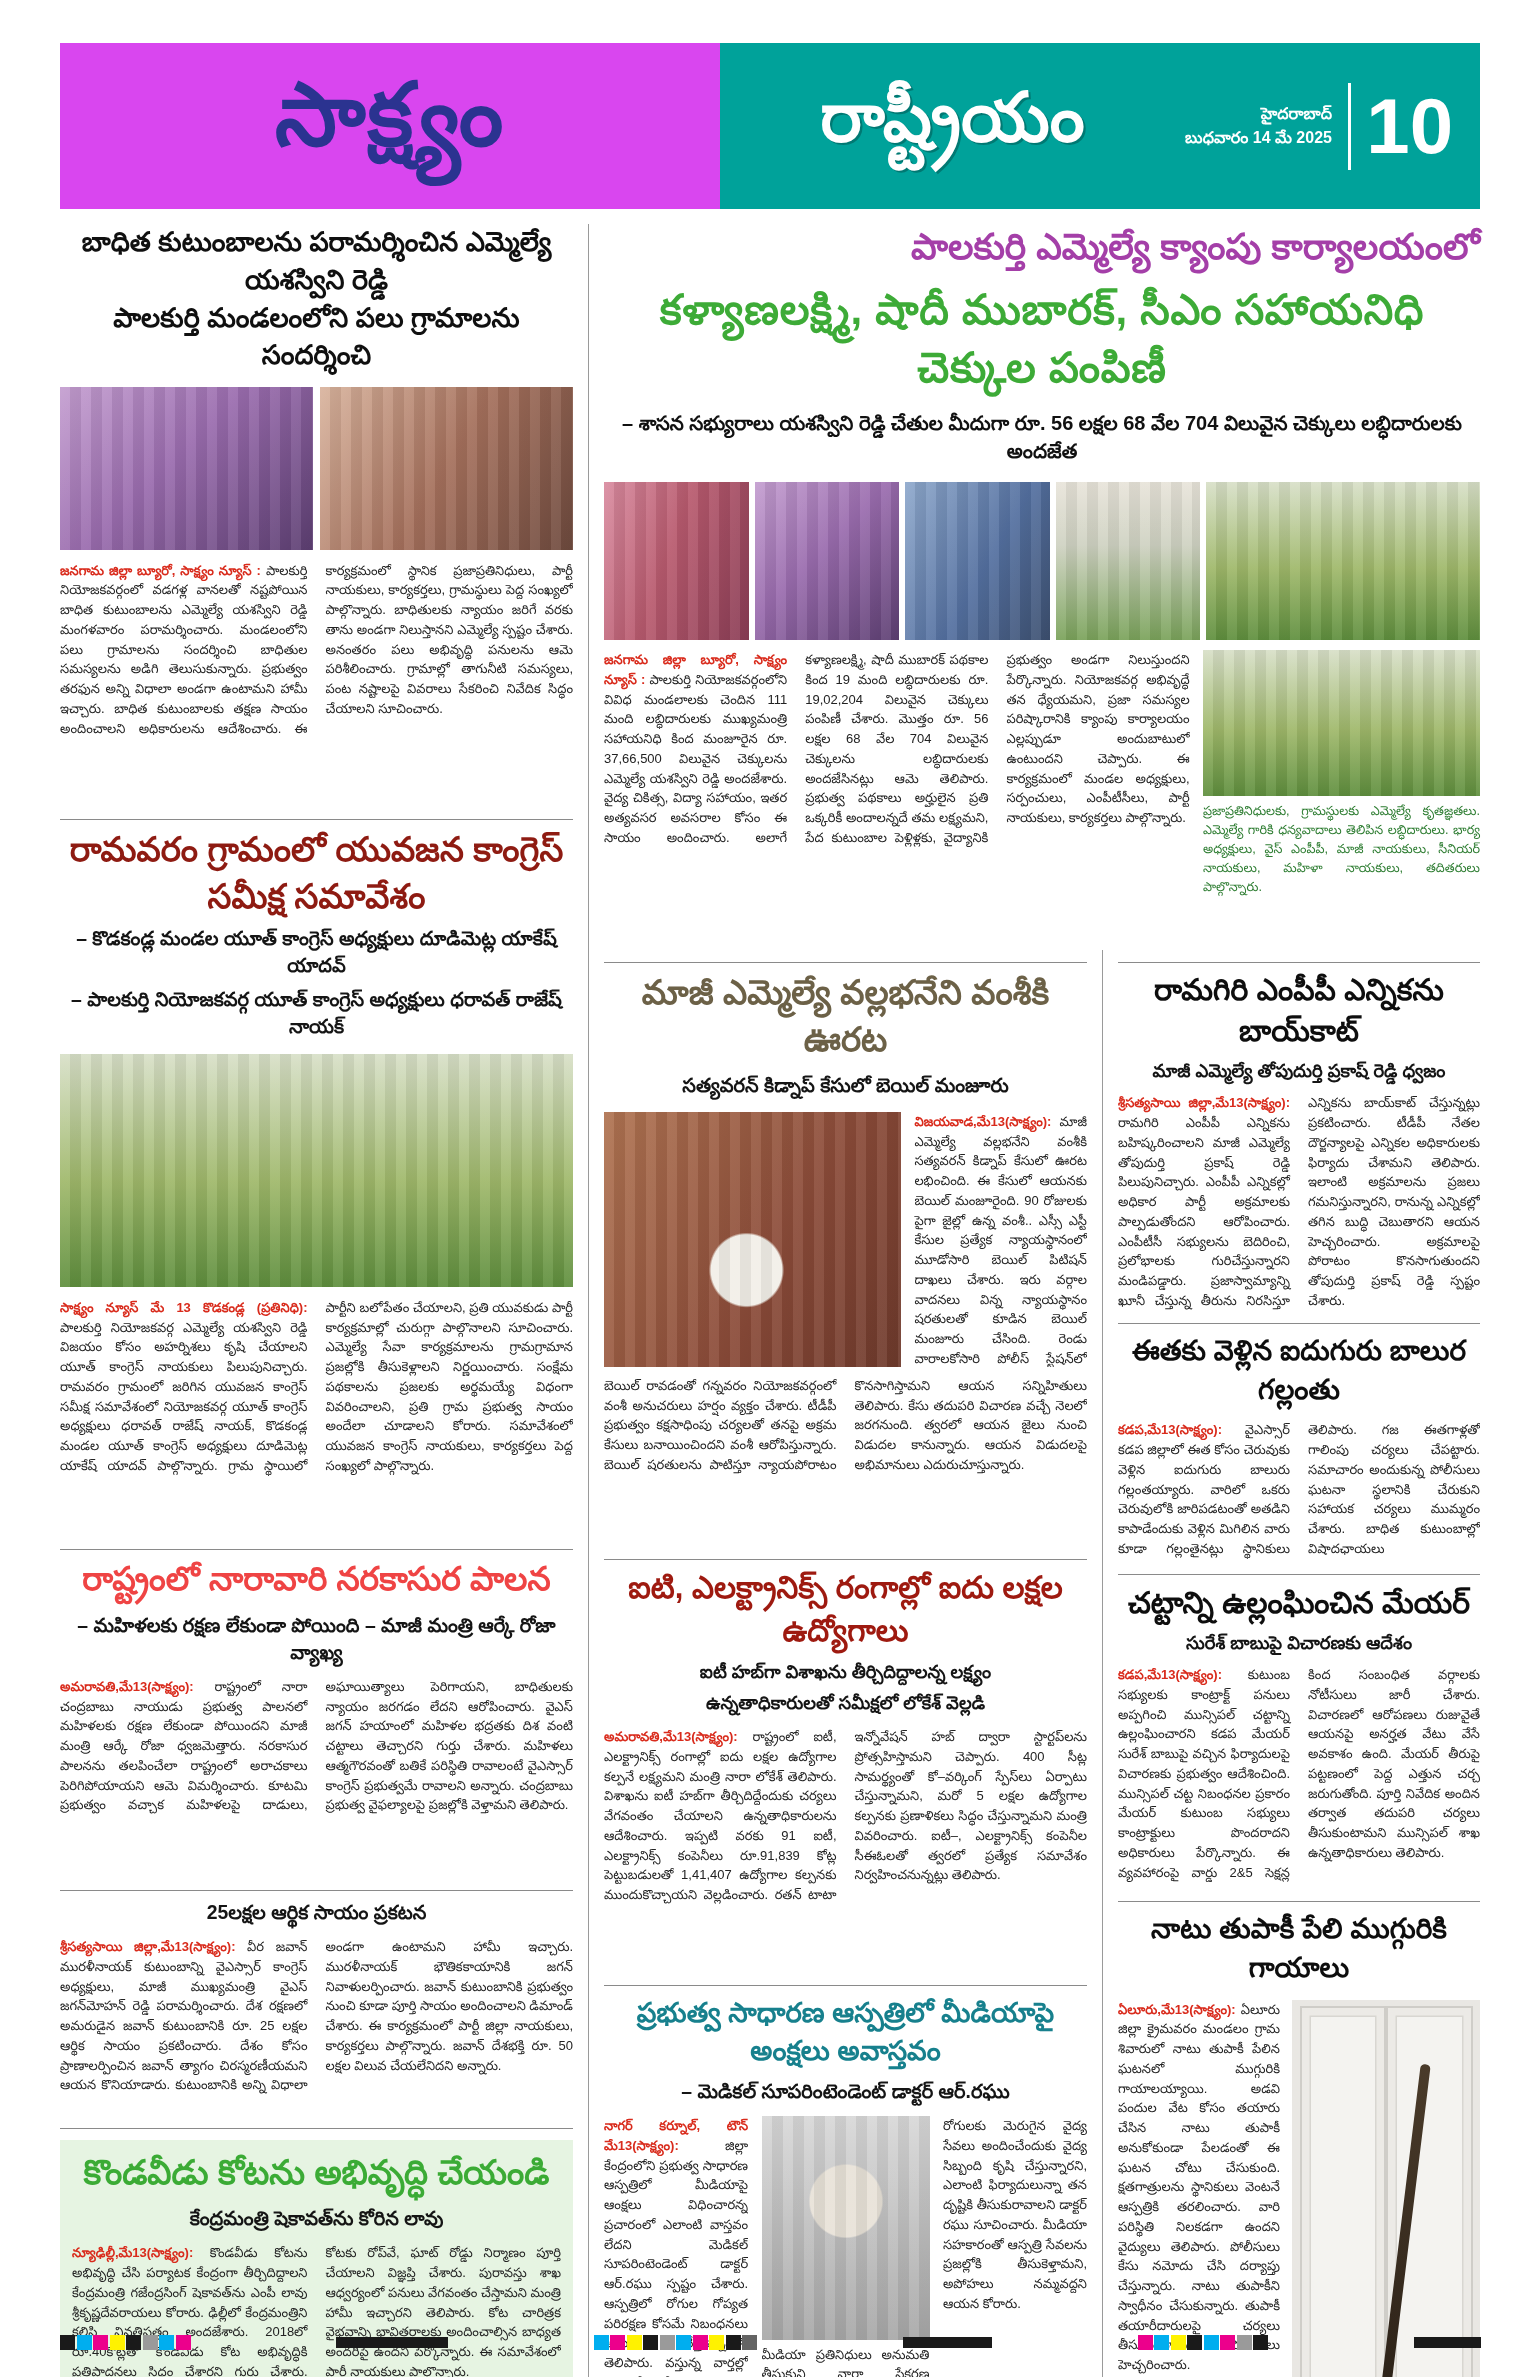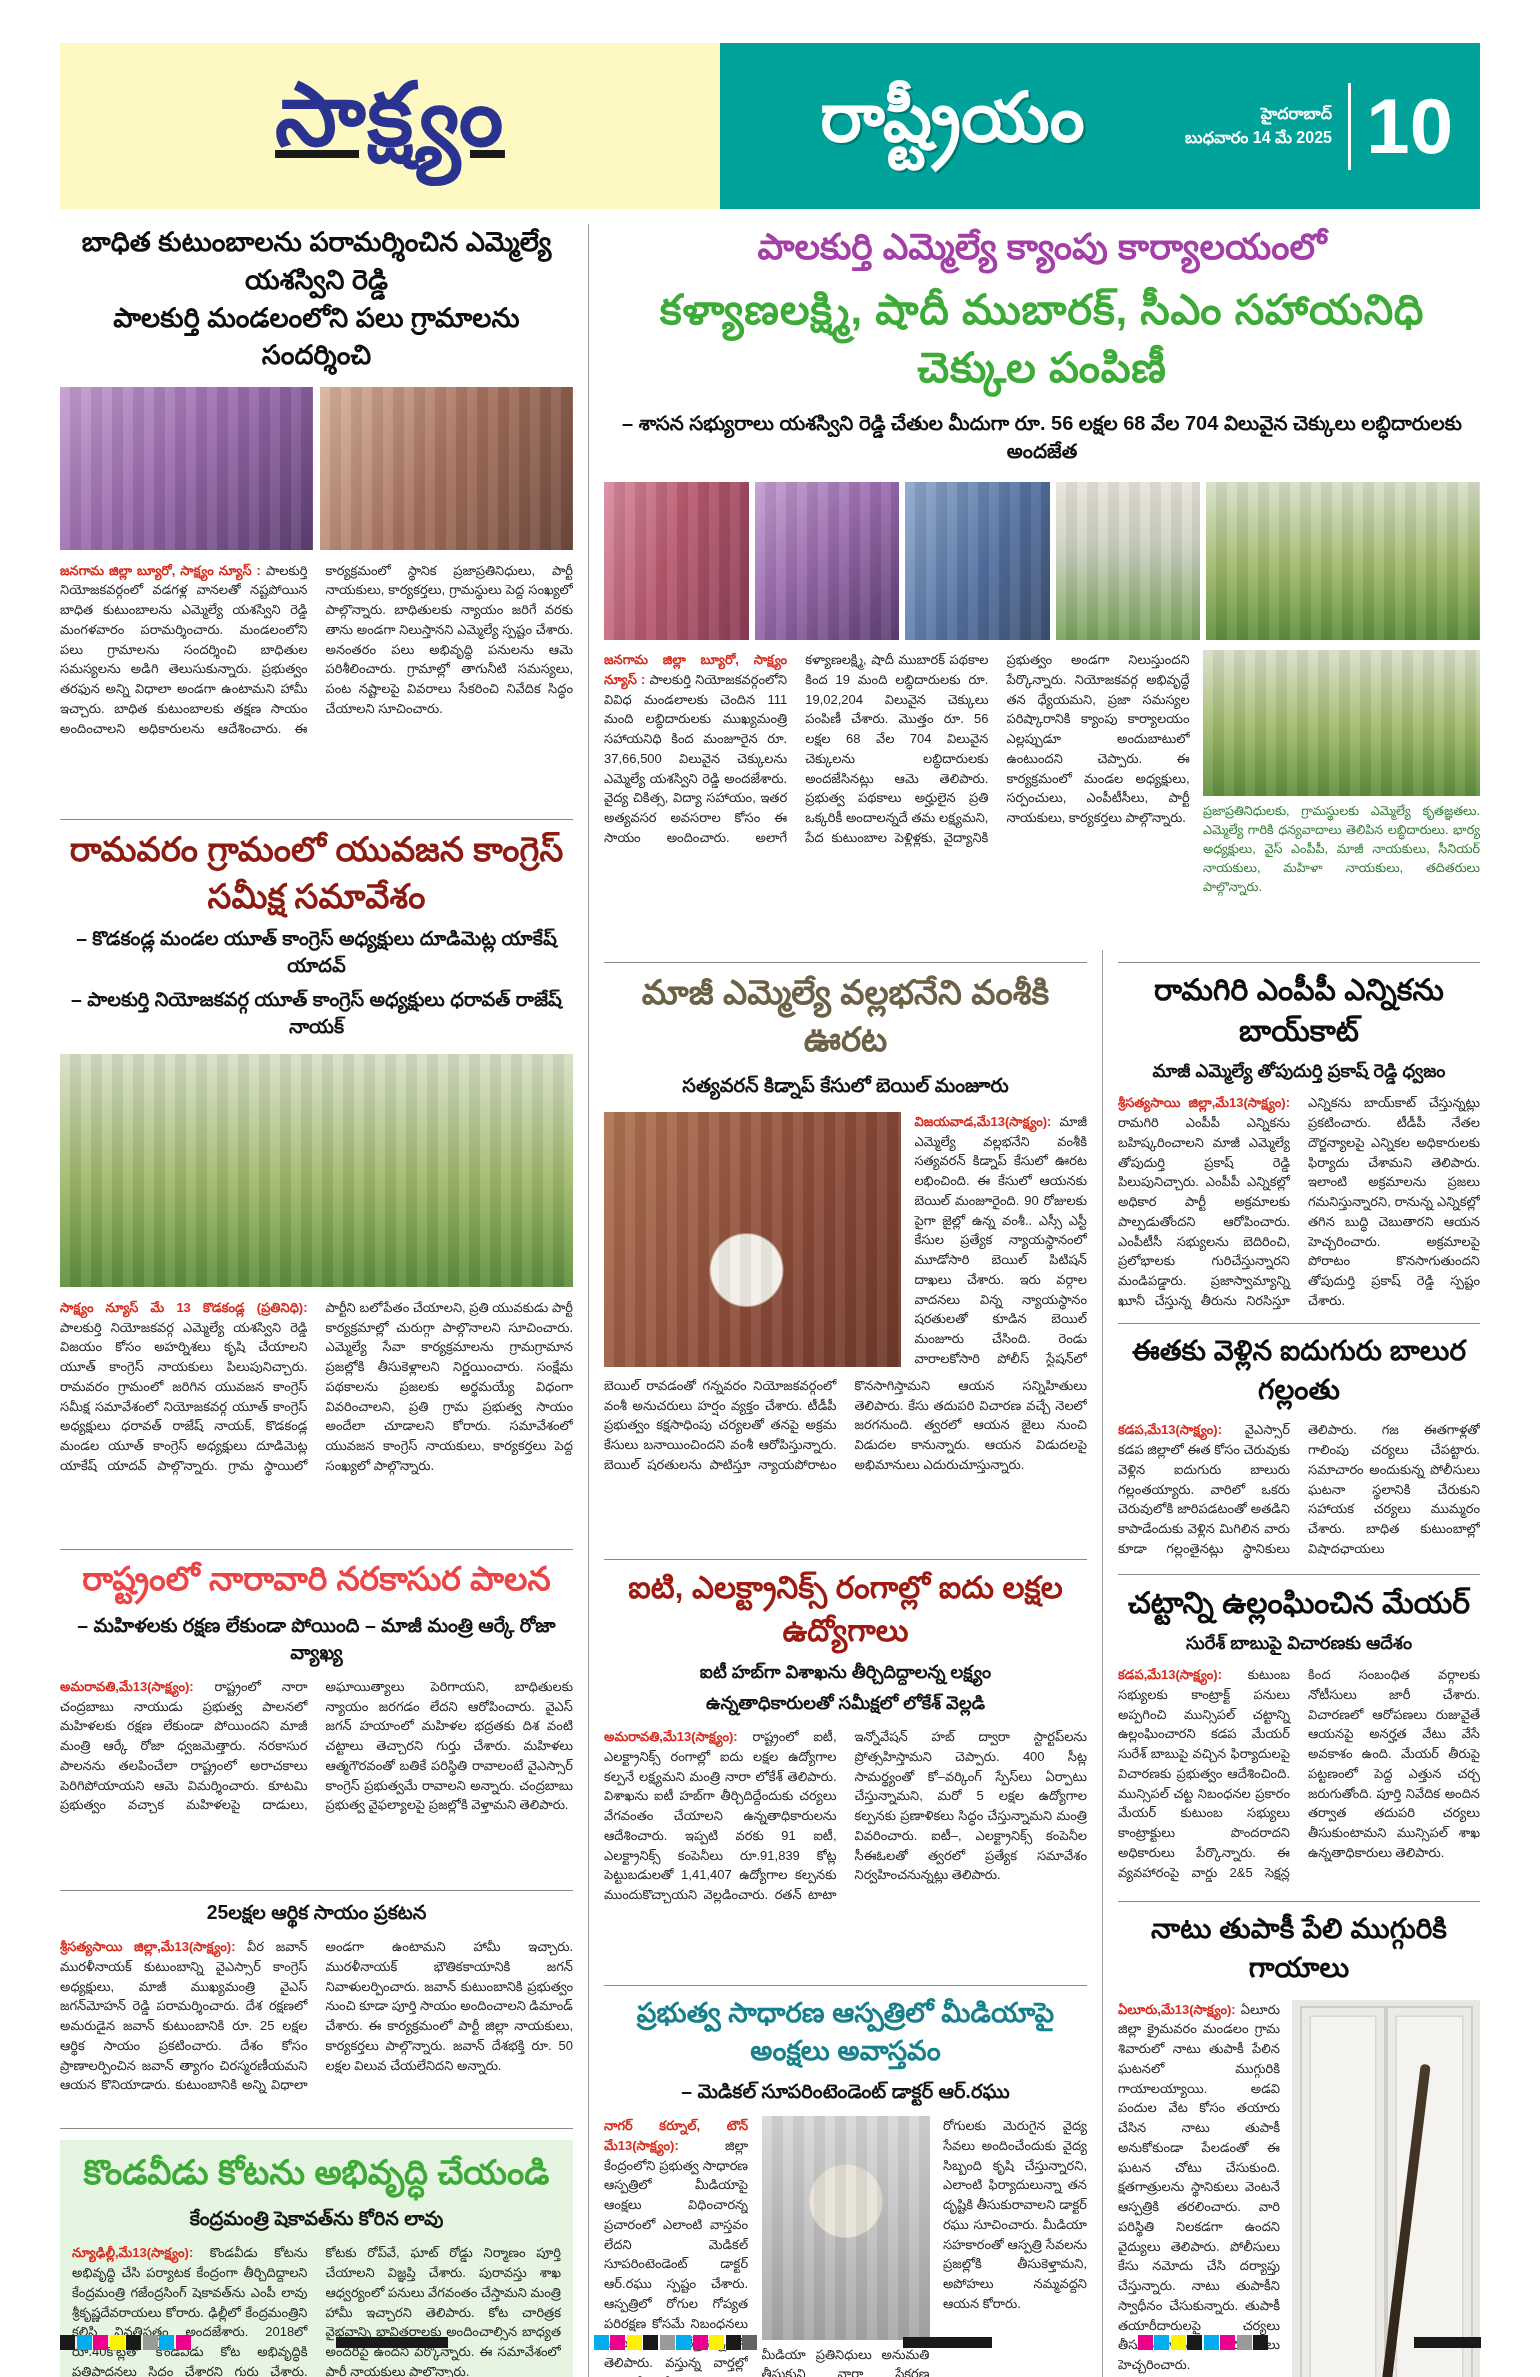--- a/index.html
+++ b/index.html
@@ -2,39 +2,39 @@
 <html style="font-size:12px"><head>
 <meta charset="utf-8">
 <style>
   html,body{margin:0;padding:0;background:#c8cbd0;}
   .page{position:relative;width:1541px;height:2377px;background:#ffffff;margin:0 auto;
         font-family:"Liberation Sans",sans-serif;color:#1a1a1a;overflow:hidden;}
   .inner{position:absolute;left:60px;top:43px;width:1420px;}
 
   
   .masthead{display:flex;height:166px;}
-  .brand{width:660px;background:#fef9c3;display:flex;align-items:center;justify-content:center;text-decoration:underline;}
+  .brand{width:660px;background:#d946ef;display:flex;align-items:center;justify-content:center;}
   .brand-text{font-size:88px;font-weight:bold;color:#2b3390;letter-spacing:1.5px;}
   .section-band{flex:1;background:#00a29a;display:flex;align-items:center;color:#fff;}
   .section-title{flex:1;text-align:center;font-size:69px;font-weight:bold;text-shadow:2.2px 2.2px 0 rgba(0,0,0,.25);}
   .date-block{text-align:right;font-size:16px;font-weight:bold;line-height:1.5;white-space:nowrap;}
   .pagenum{font-size:78px;font-weight:bold;border-left:3.7px solid #fff;padding:4.5px 7.5px 4.5px 15px;margin:0 19.4px 0 16.4px;line-height:1;}
 
   
   .content{display:flex;margin-top:15px;}
   .col-left{width:513px;padding-right:15px;}
   .main-wrap{flex:1;border-left:0.7px solid #9a9a9a;padding-left:15px;}
   .lower{display:flex;margin-top:7.5px;}
   .col-middle{width:483px;padding-right:15px;}
   .col-right{flex:1;border-left:0.7px solid #9a9a9a;padding-left:15px;}
   .rule{border-top:0.7px solid #8a8a8a;margin:12px 0 10.4px 0;}
 
   
   .h-2line{font-size:27px;font-weight:bold;text-align:center;line-height:1.4;color:#101010;}
-  .h-main-kicker{font-size:36px;font-weight:bold;text-align:center;color:#a43fa8;margin-top:1.5px;}
+  .h-main-kicker{font-size:36px;font-weight:bold;text-align:right;color:#a43fa8;margin-top:1.5px;}
   .h-main{font-size:42px;font-weight:bold;text-align:center;color:#3dab37;margin-top:10.4px;letter-spacing:0.7px;}
   .h-sub{font-size:20px;font-weight:bold;text-align:center;margin-top:10.4px;color:#111;}
   .h-maroon{font-size:34px;font-weight:bold;text-align:center;color:#8e1b12;}
   .h-black44{font-size:33px;font-weight:bold;text-align:center;color:#ef4444;}
   .h-blue{font-size:33px;font-weight:bold;text-align:center;color:#1e72b8;}
   .h-green{font-size:34px;font-weight:bold;text-align:center;color:#3bab35;}
   .h-olive{font-size:34px;font-weight:bold;text-align:center;color:#6c6147;}
   .h-darkred{font-size:31px;font-weight:bold;text-align:center;color:#9e1a10;}
   .h-teal{font-size:27.6px;font-weight:bold;text-align:center;color:#17808d;}
   .h-r40{font-size:30px;font-weight:bold;text-align:center;color:#0e0e0e;}

